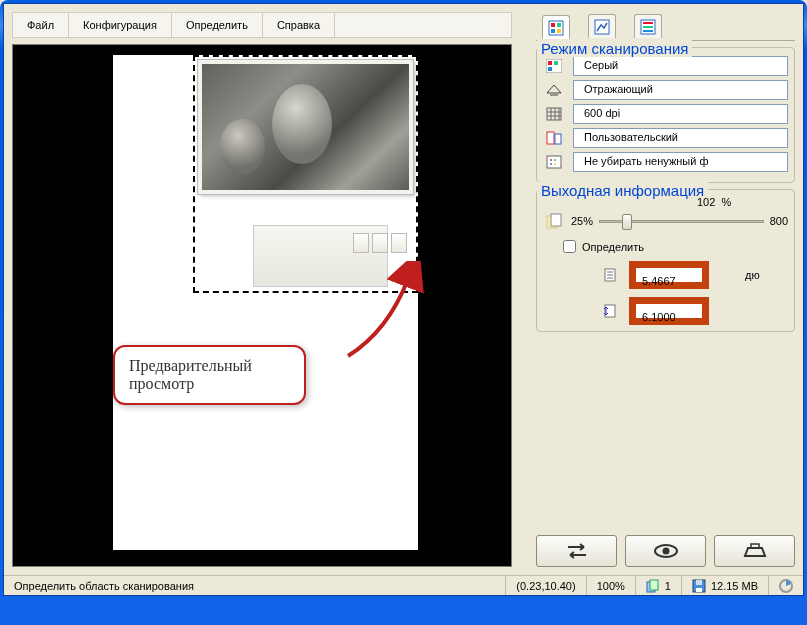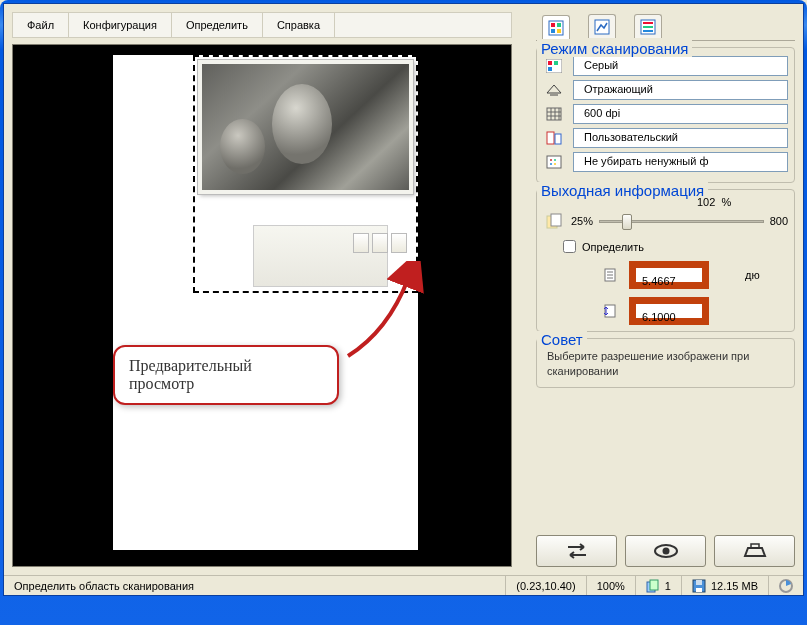--- a/index.html
+++ b/index.html
@@ -104,21 +104,21 @@
     position:absolute;left:240px;top:180px;width:135px;height:62px;
     background:linear-gradient(#f6f6f0,#e8e7df);
     border:1px solid #ccc;
   }
   .thumbs-row{position:absolute;left:340px;top:188px;display:flex;gap:3px;}
   .thumbs-row span{width:16px;height:20px;background:linear-gradient(#fff,#eceade);border:1px solid #bbb;display:block;}
   .callout {
     position: absolute;
     left: 100px;
     top: 300px;
-    width: 226px;
+    width: 193px;
     background: #fff;
     border: 2px solid #c01f1f;
     border-radius: 12px;
     padding: 10px 14px;
     font-size: 16px;
     color: #333;
     font-family: "Times New Roman", serif;
     box-shadow: 2px 2px 6px rgba(0,0,0,0.25);
   }
   .arrow {
@@ -397,24 +397,20 @@
             <span class="icon-cell">
                 <svg width="14" height="14">
                   <rect x="2" y="1" width="10" height="12" fill="#fff" stroke="#777"></rect>
                   <path d="M3,3V11M3,3L1,5M3,3L5,5M3,11L1,9M3,11L5,9" stroke="#33c" fill="none"></path>
                 </svg>
               </span>
             <div class="dim-field">6.1000</div>
           </div>
         </div>
 
-        <div class="groupbox tip-box">
-          <div class="legend">Совет</div>
-          <div class="tip-text">Выберите разрешение изображени при сканировании</div>
-        </div>
 
         <div class="bottom-buttons">
           <button title="swap">
             <svg width="26" height="18">
                 <path d="M4,5 H20 M20,5 L16,2 M20,5 L16,8" stroke="#333" stroke-width="2" fill="none"></path>
                 <path d="M22,13 H6 M6,13 L10,10 M6,13 L10,16" stroke="#333" stroke-width="2" fill="none"></path>
               </svg>
           </button>
           <button title="preview">
             <svg width="28" height="18">

